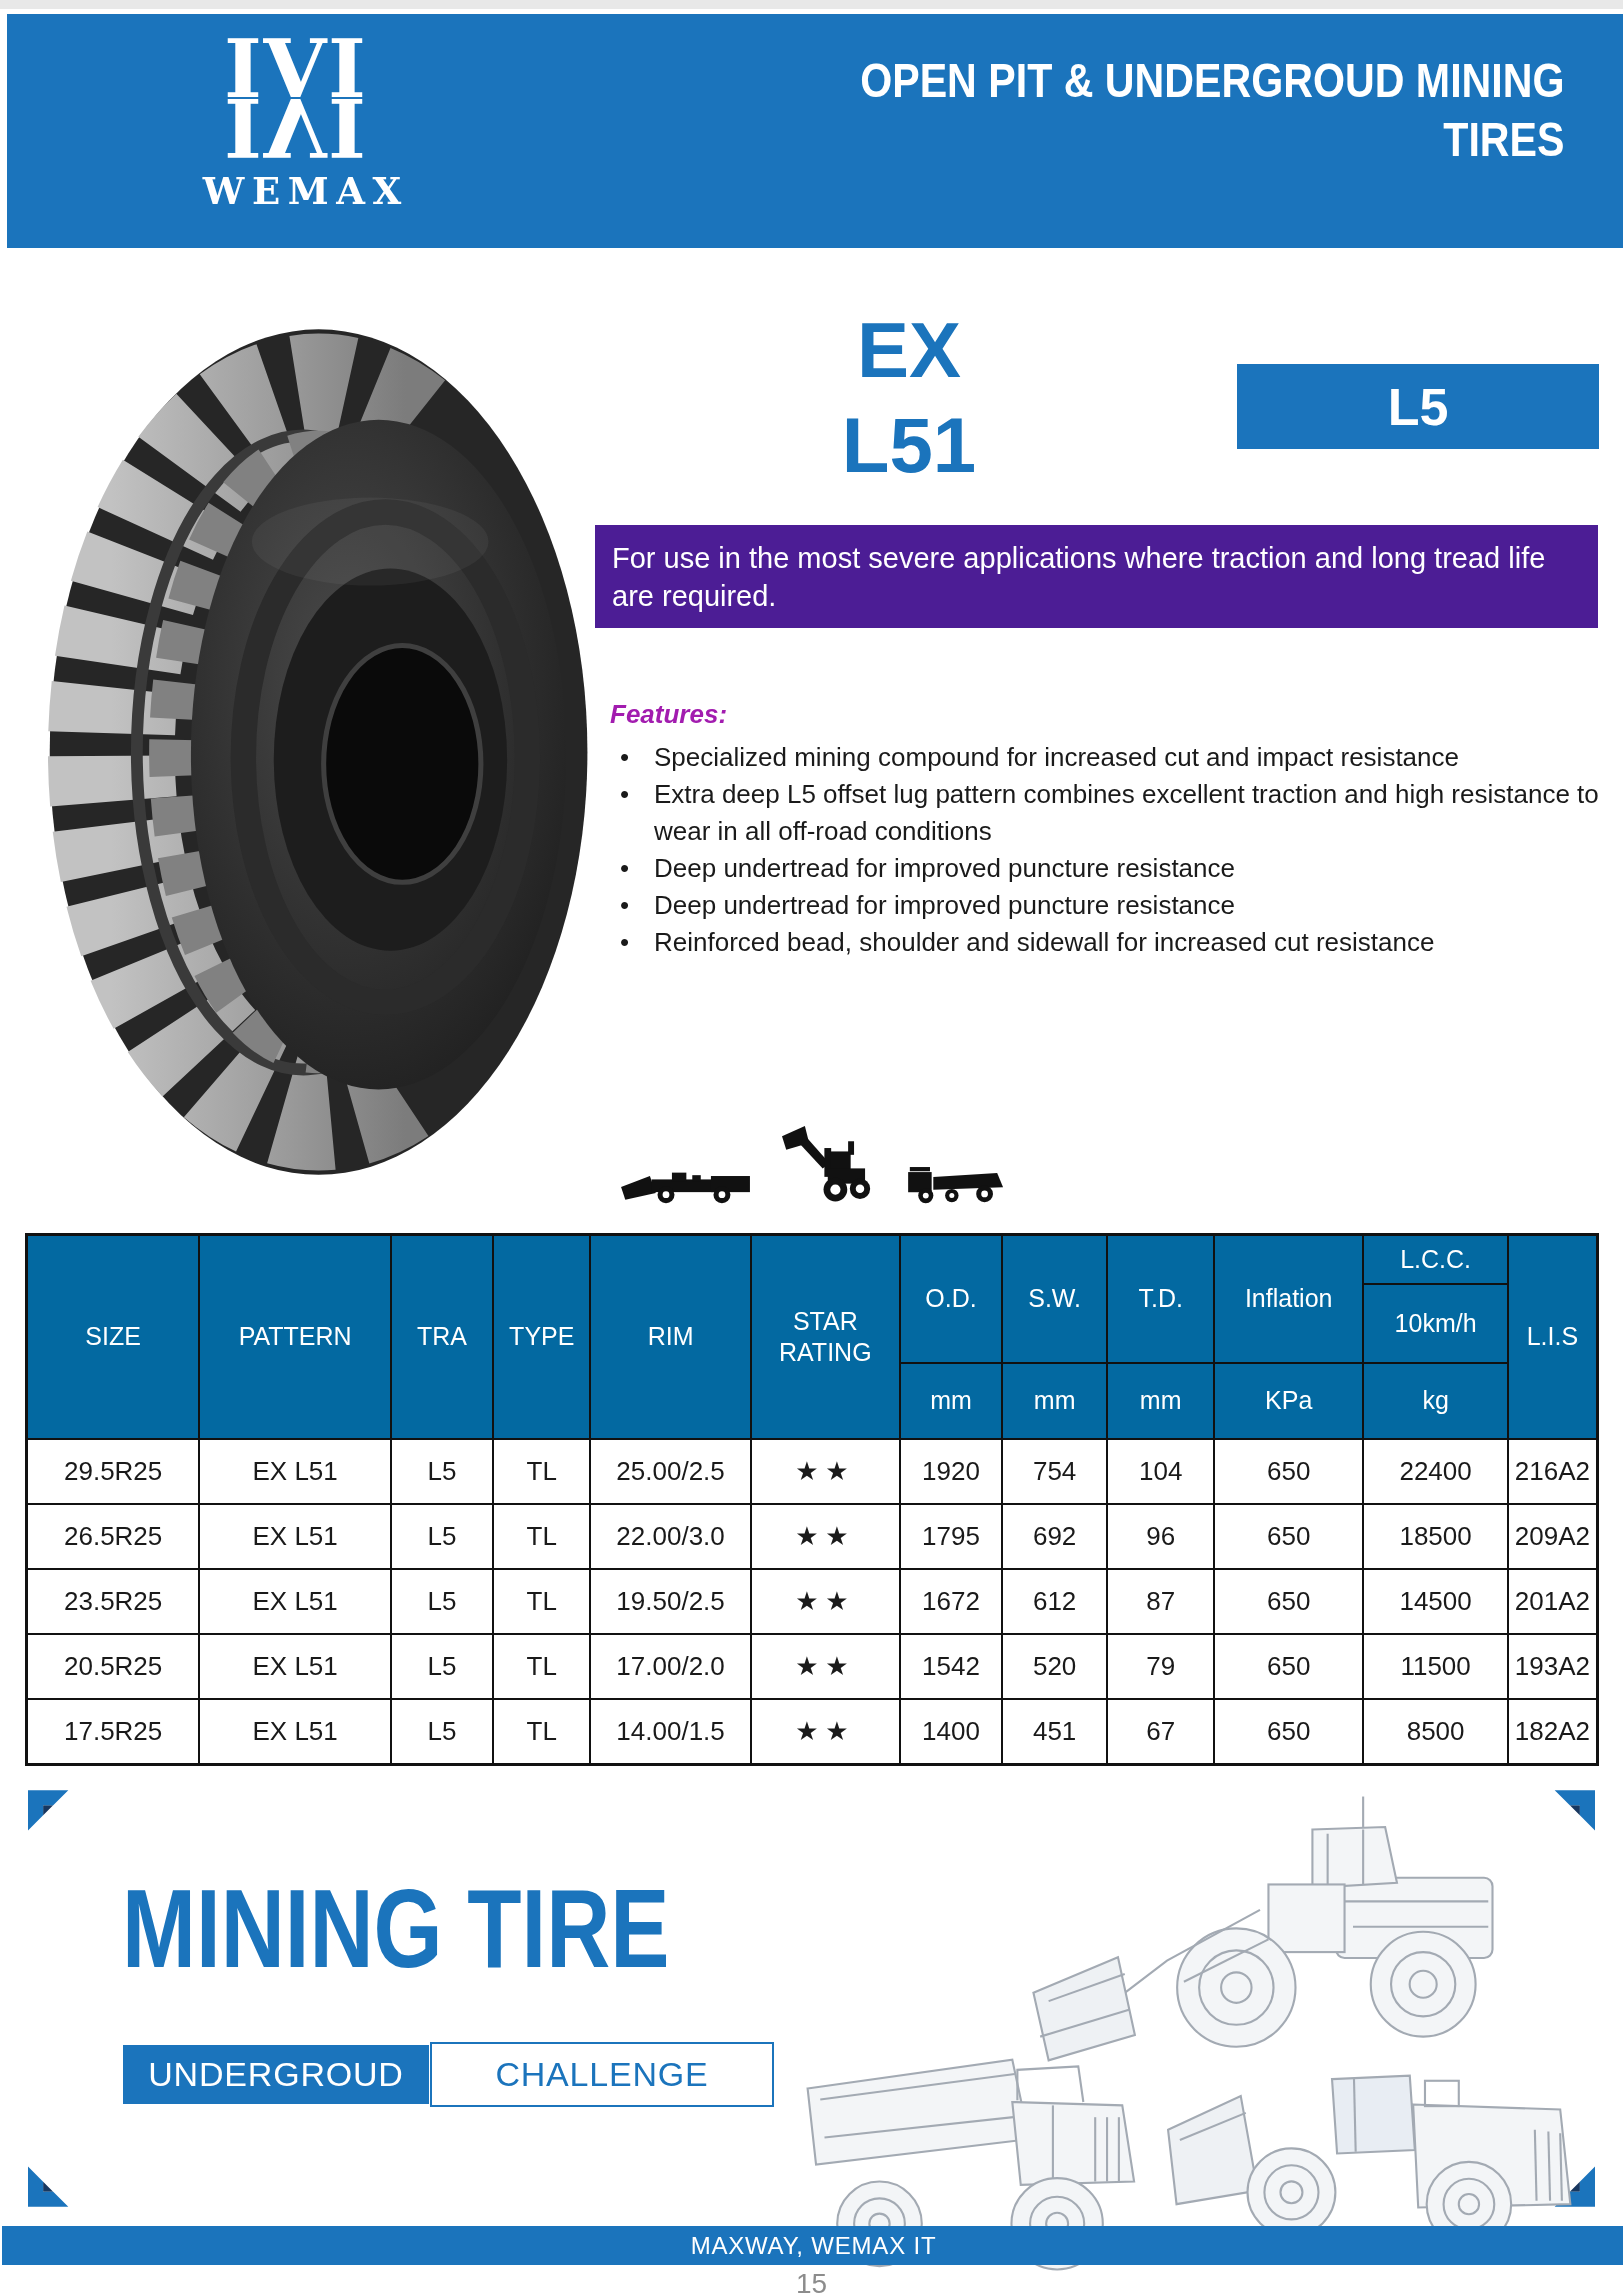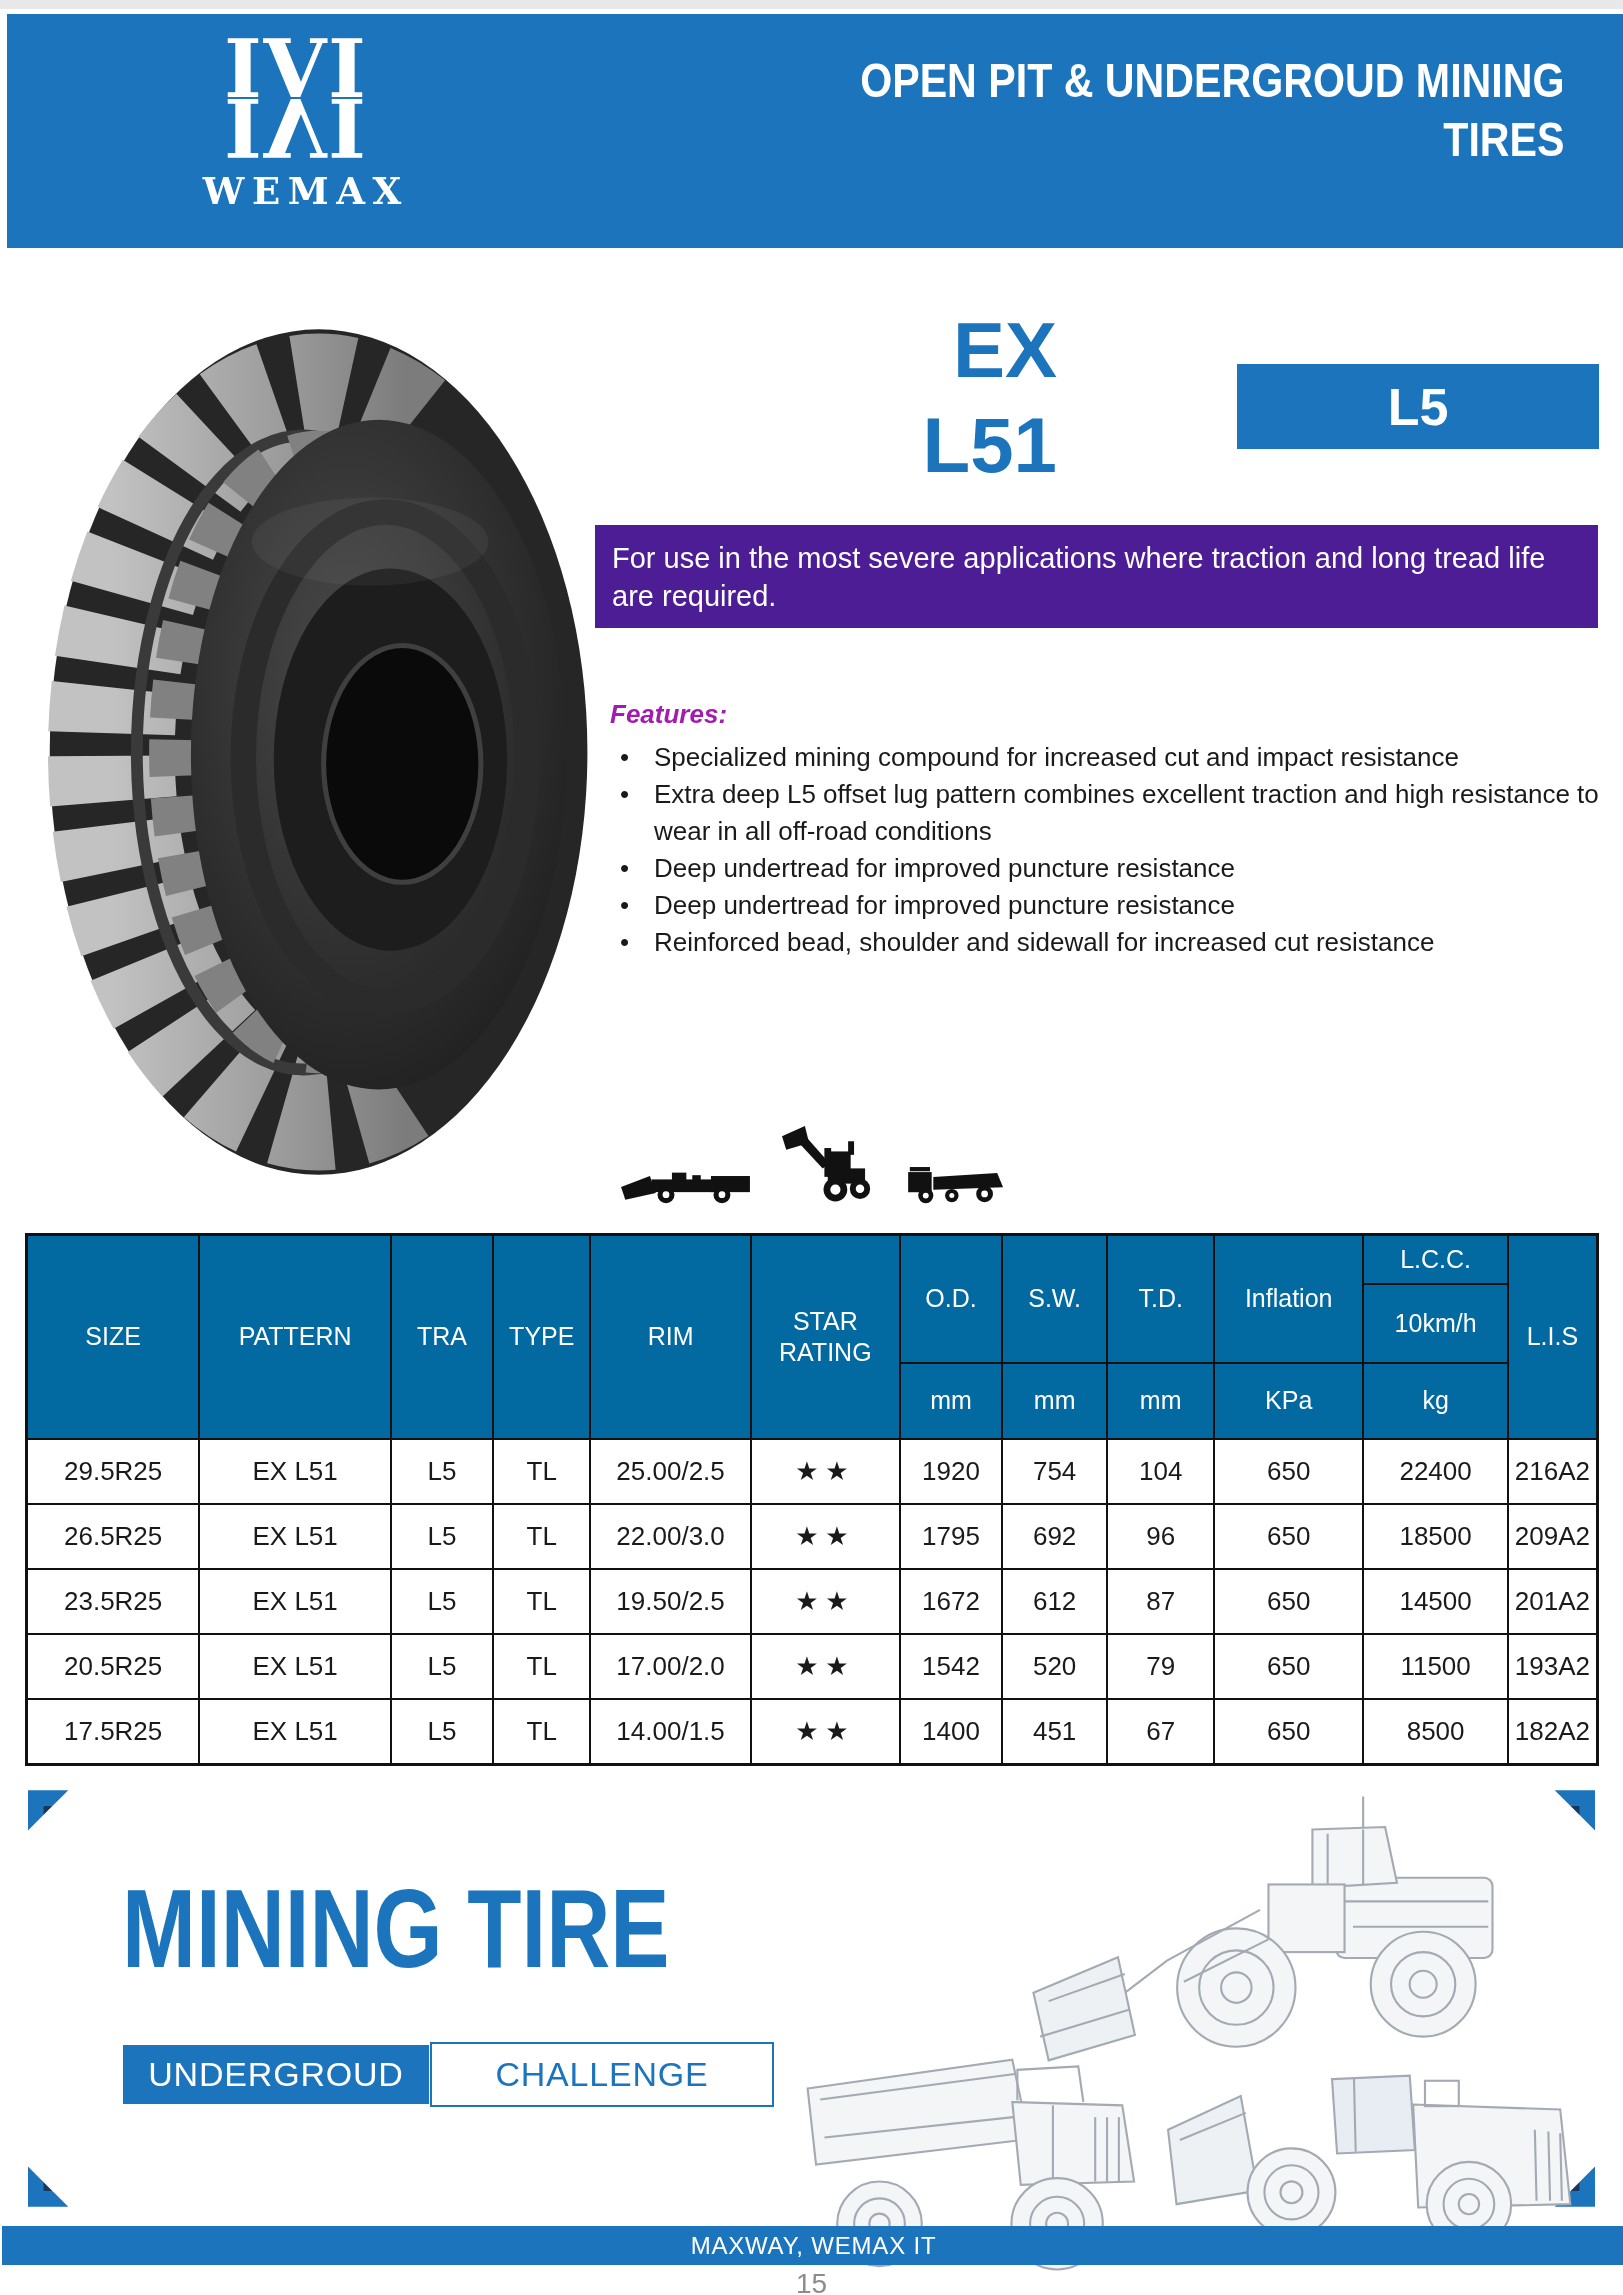--- a/index.html
+++ b/index.html
@@ -14,21 +14,21 @@
   .logo-mark .flip{display:block;transform:scaleY(-1);}
   .logo-mark span{display:block;}
   .logo-text{font-family:"DejaVu Serif",serif;font-weight:bold;font-size:37px;letter-spacing:7.6px;margin-top:12px;}
   .header-title{
     position:absolute;right:59px;top:37px;text-align:right;color:#fff;
     font-size:49px;font-weight:bold;line-height:59px;
     transform:scaleX(.84);transform-origin:100% 0;white-space:nowrap;
   }
   
   .product-name{
-    position:absolute;left:761px;top:294px;width:296px;text-align:right;
+    position:absolute;left:761px;top:294px;width:296px;text-align:center;
     color:#1B74BC;font-weight:bold;font-size:78px;line-height:95px;
   }
   .l5-badge{
     position:absolute;left:1237px;top:355px;width:362px;height:85px;background:#1B74BC;
     display:flex;align-items:center;justify-content:center;color:#fff;font-size:52px;font-weight:bold;
   }
   .desc-box{
     position:absolute;left:595px;top:516px;width:1003px;min-height:103px;background:#4c1d95;
     box-sizing:border-box;padding:13.5px 17px;color:#fff;font-size:29px;line-height:38px;
   }

